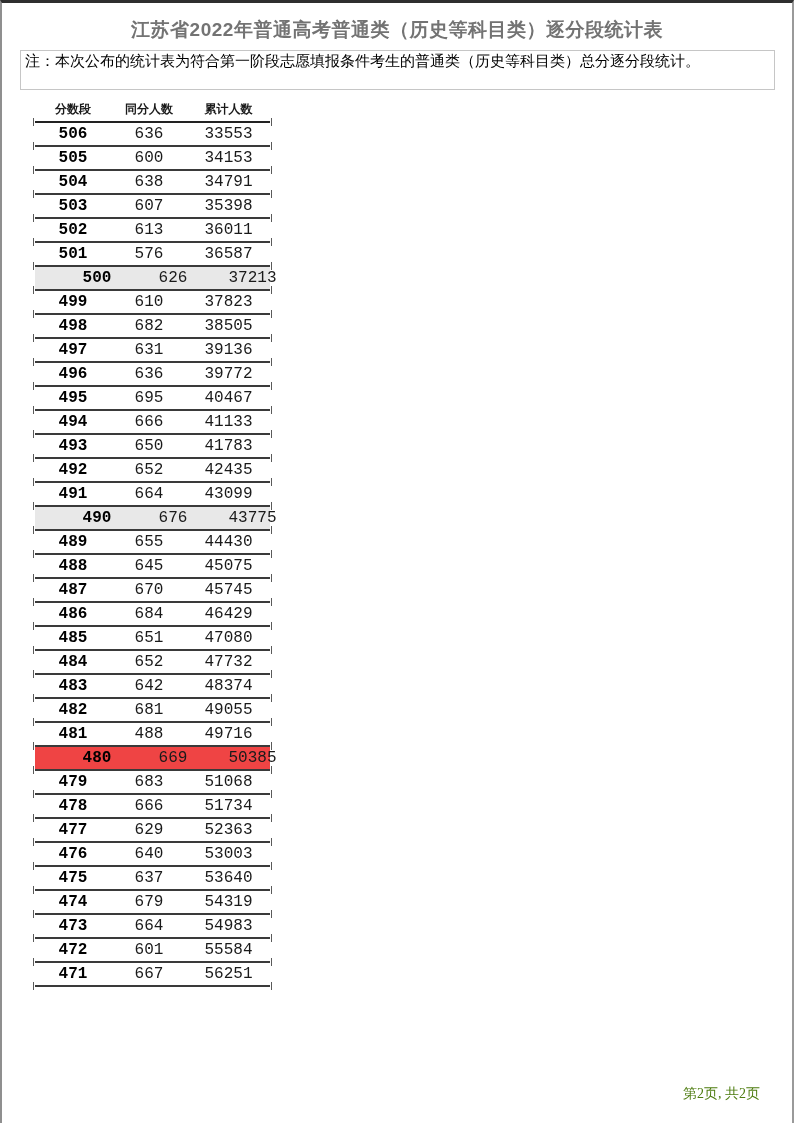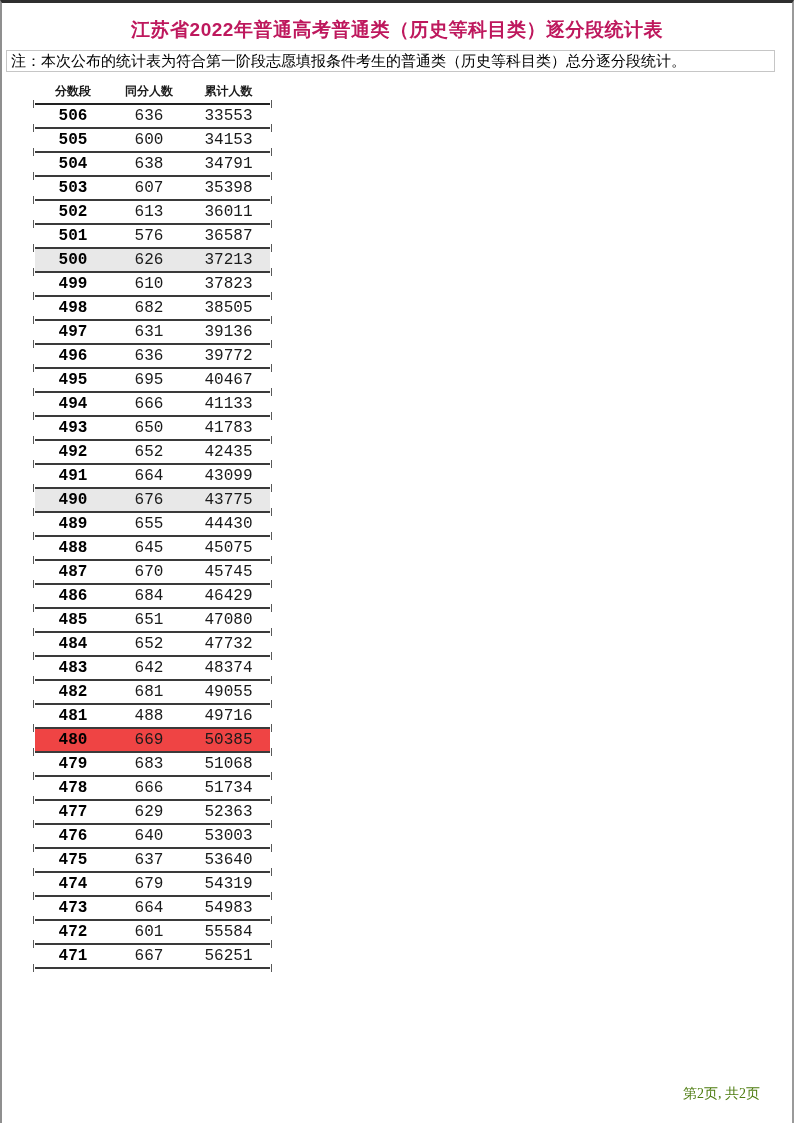--- a/index.html
+++ b/index.html
@@ -19,26 +19,26 @@
     border-top: 3px solid #2e2e2e;
     border-left: 2px solid #8f8f8f;
     border-right: 2px solid #9a9a9a;
   }
   .title {
     padding-top: 14px;
     text-align: center;
     font-size: 19px;
     font-weight: bold;
     letter-spacing: 0.5px;
-    color: #be185d;
+    color: #737373;
   }
   .note {
-    margin: 7px 17px 0 4px;
+    margin: 7px 17px 0 18px;
     border: 1px solid #c6c6c6;
-    padding: 1px 4px 0 4px;
+    padding: 1px 4px 18px 4px;
     font-size: 15px;
     color: #000;
     white-space: nowrap;
   }
   .score-table {
     margin: 7px 0 0 33px;
     width: 235px;
   }
   .thead-row {
     display: grid;
@@ -55,21 +55,21 @@
     display: grid;
     grid-template-columns: 76px 76px 83px;
     height: 24px;
     align-items: center;
     text-align: center;
     font-size: 16px;
     font-family: Liberation Mono, monospace;
     border-bottom: 2px solid #3a3a3a;
     position: relative;
   }
-  .row.hl { background: #e8e8e8; }
+  .row.hl { background: #e8e8e8; padding-left: 24px; }
   
   .row::before, .row::after, .thead-row::before, .thead-row::after {
     content: "";
     position: absolute;
     bottom: -5px;
     width: 1px;
     height: 8px;
     background: #5a5a5a;
   }
   .row::before, .thead-row::before { left: -2px; }

